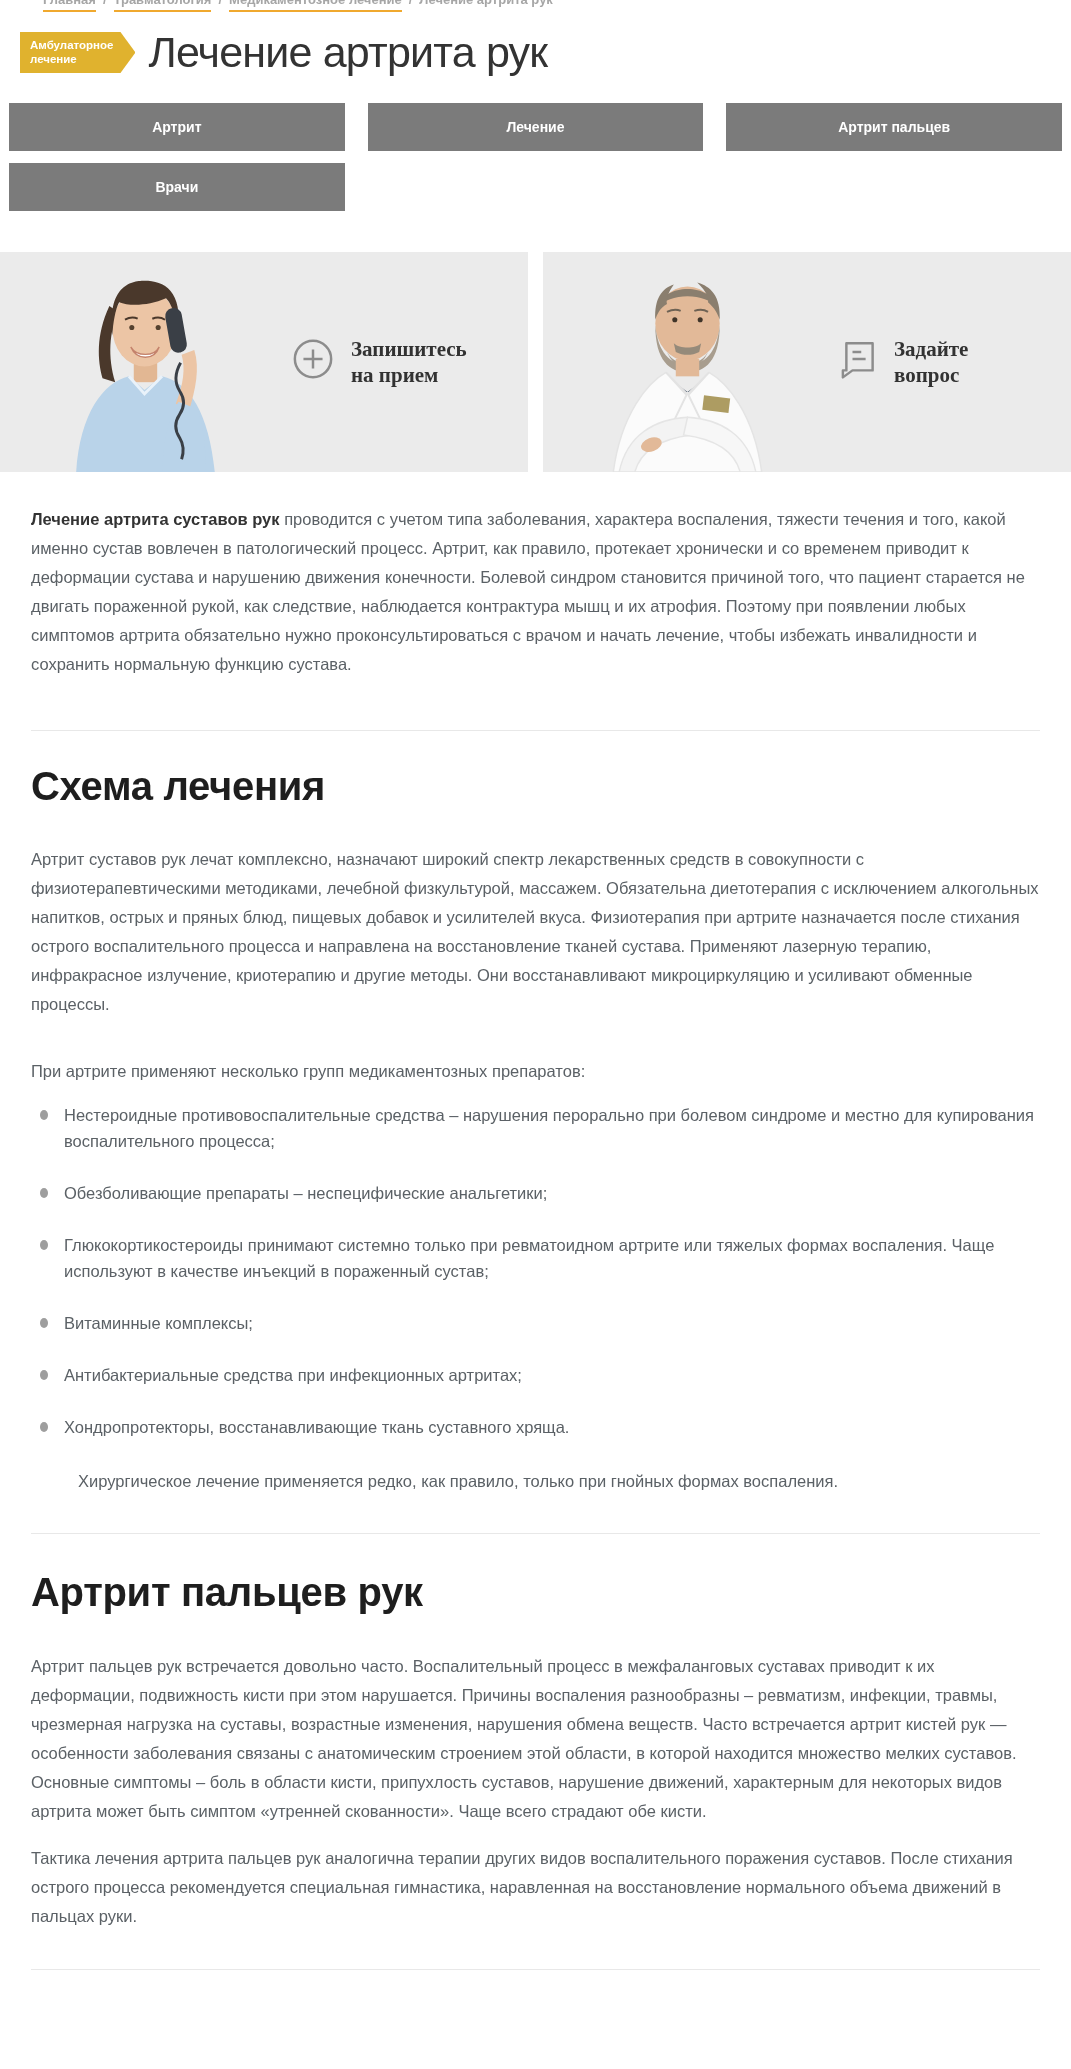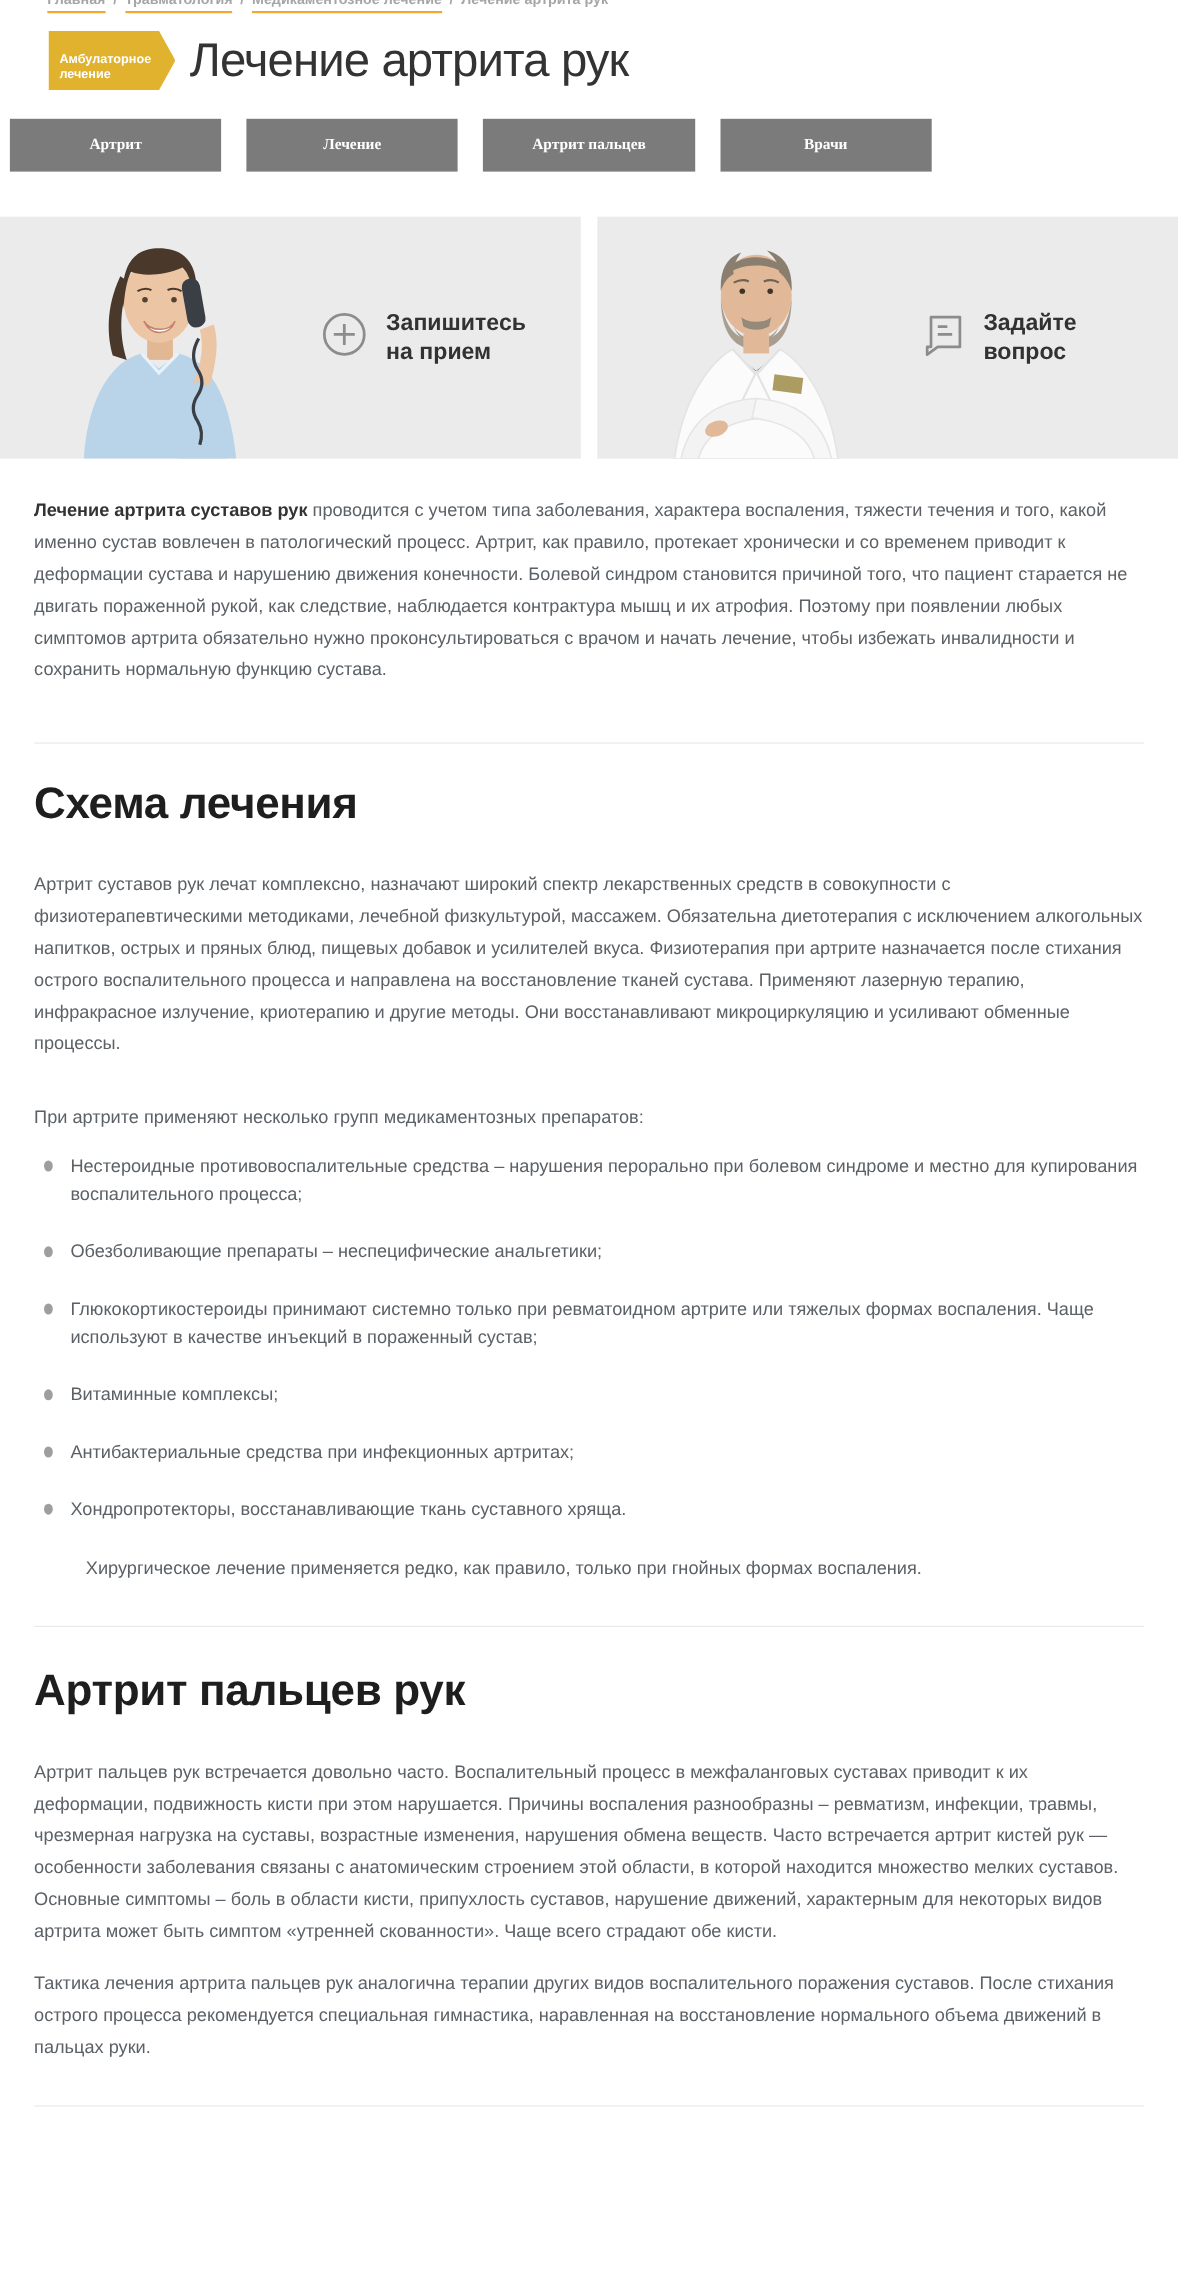--- a/index.html
+++ b/index.html
@@ -8,32 +8,32 @@
 
   
   .breadcrumb { margin:-8px 0 0 43px; font-size:13px; font-weight:bold; color:#a6a6a6; white-space:nowrap; line-height:16px; }
   .crumb { display:inline-block; padding-bottom:2px; }
   .crumb.link { border-bottom:2px solid #f0a92f; cursor:pointer; }
   .crumb-sep { margin:0 7px; color:#a6a6a6; }
 
   
   .header-row { display:flex; align-items:center; gap:13px; margin:16px 0 0 20px; }
   .badge { background:#e0b22e; color:#fff; font-size:11.5px; font-weight:bold; line-height:13.5px;
-           padding:20px 22px 7px 10px;
-           clip-path:polygon(0 0, calc(100% - 15px) 0, 100% 50%, calc(100% - 15px) 100%, 0 100%);margin-left:24px; }
+           padding:7px 22px 7px 10px;
+           clip-path:polygon(0 0, calc(100% - 15px) 0, 100% 50%, calc(100% - 15px) 100%, 0 100%); }
   .badge span { display:block; }
   .title { font-size:43px; font-weight:400; color:#333; margin:0; letter-spacing:-0.8px; }
 
   
-  .nav-grid { display:grid; grid-template-columns:repeat(5,1fr); gap:12px 23px; margin:26px 9px 0 9px;font-family:Liberation Serif, serif; }
+  .nav-grid { display:grid; grid-template-columns:repeat(3,1fr); gap:12px 23px; margin:26px 9px 0 9px; }
   .nav-btn { height:48px; background:#7b7b7b; border:none; color:#fff; font-weight:bold; font-size:14px;
              font-family:inherit; cursor:pointer; display:flex; align-items:center; justify-content:center; }
 
   
-  .banners { display:flex; gap:15px; margin-top:41px; }
+  .banners { display:flex; gap:15px; margin-top:41px;font-family:Liberation Serif, serif; }
   .banner-card { flex:1 1 0; height:220px; background:#ebebeb; position:relative; cursor:pointer; overflow:hidden; }
   .figure { position:absolute; left:42px; bottom:0; width:205px; height:205px; }
   .figure svg { width:100%; height:100%; display:block; }
   .banner-cta { position:absolute; left:292px; top:84px; display:flex; align-items:flex-start; gap:17px; }
   .cta-icon { width:42px; height:42px; margin-top:2px; }
   .cta-icon svg { width:100%; height:100%; display:block; }
   .cta-text span { display:block; font-size:21px; line-height:26px; font-weight:bold; color:#323232; }
 
   
   .content { padding:0 31px; font-size:16.5px; line-height:29px; color:#5b6166; }

